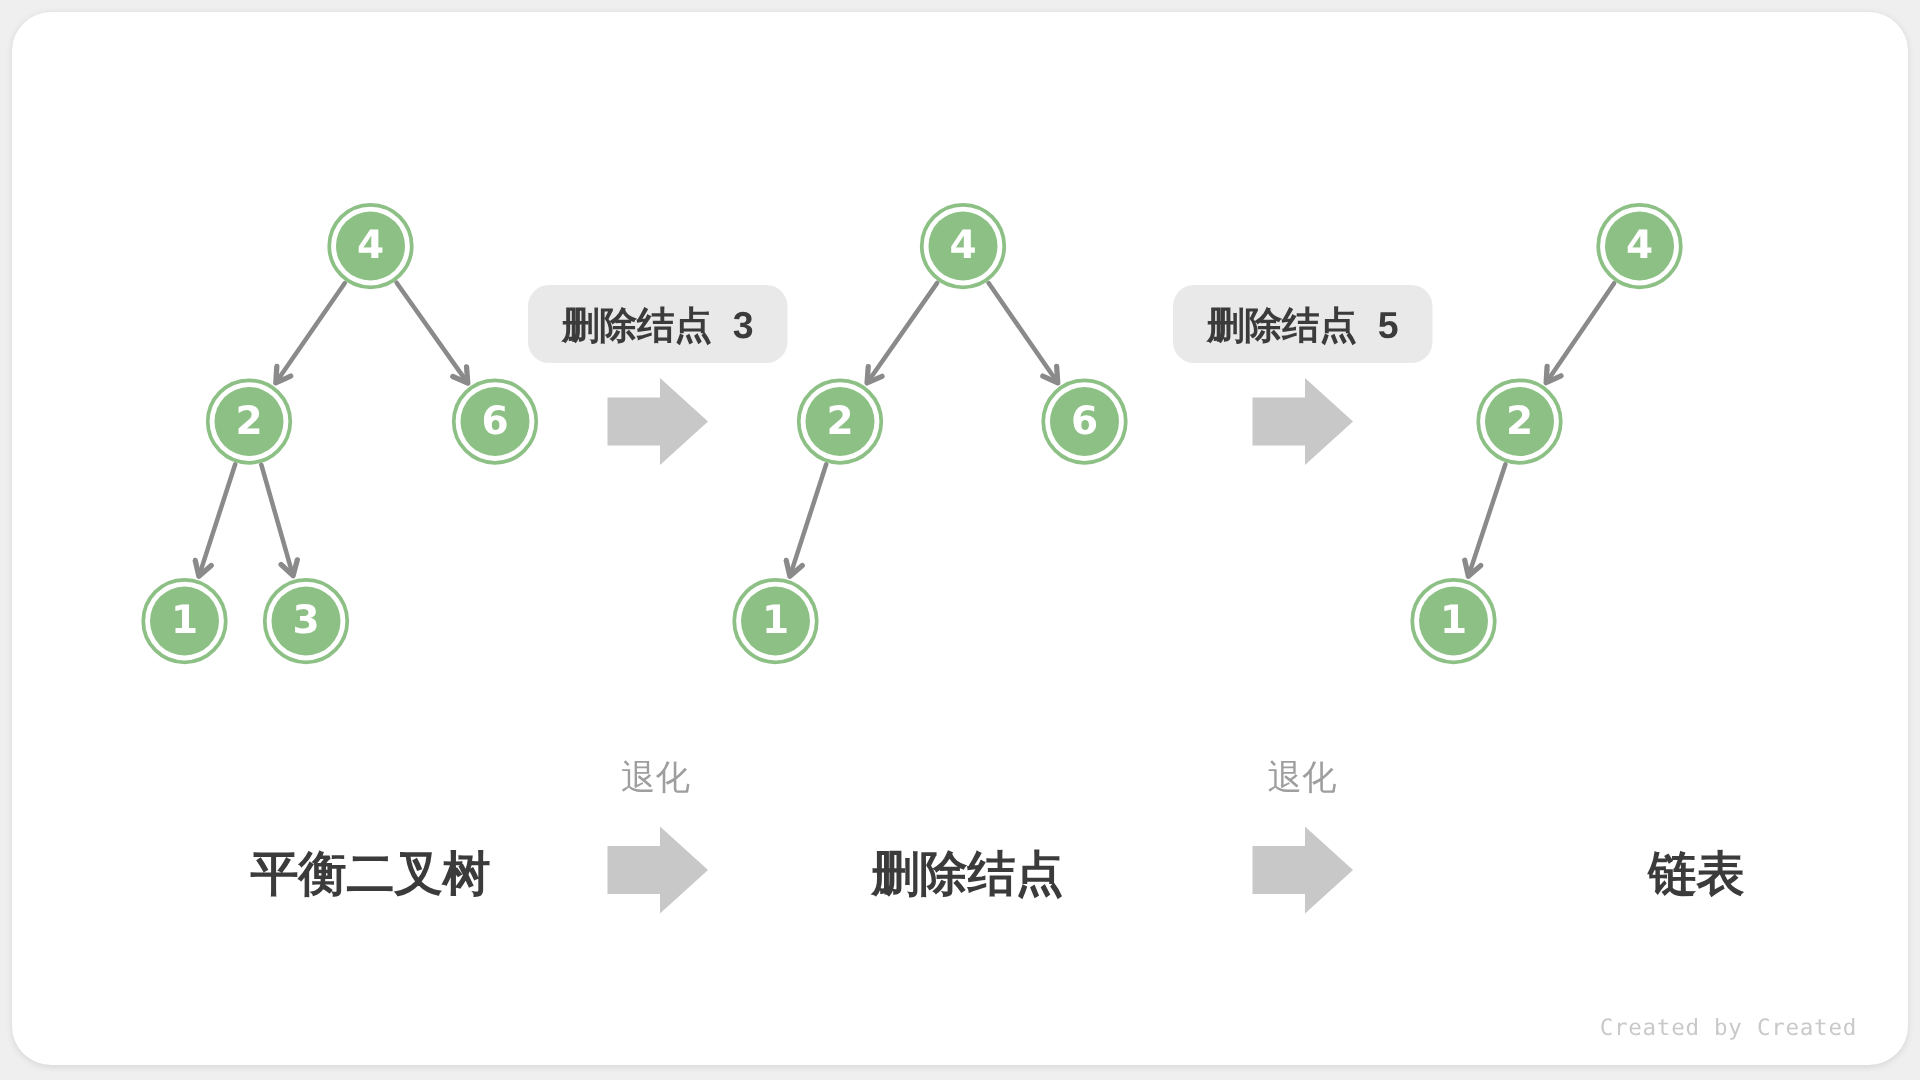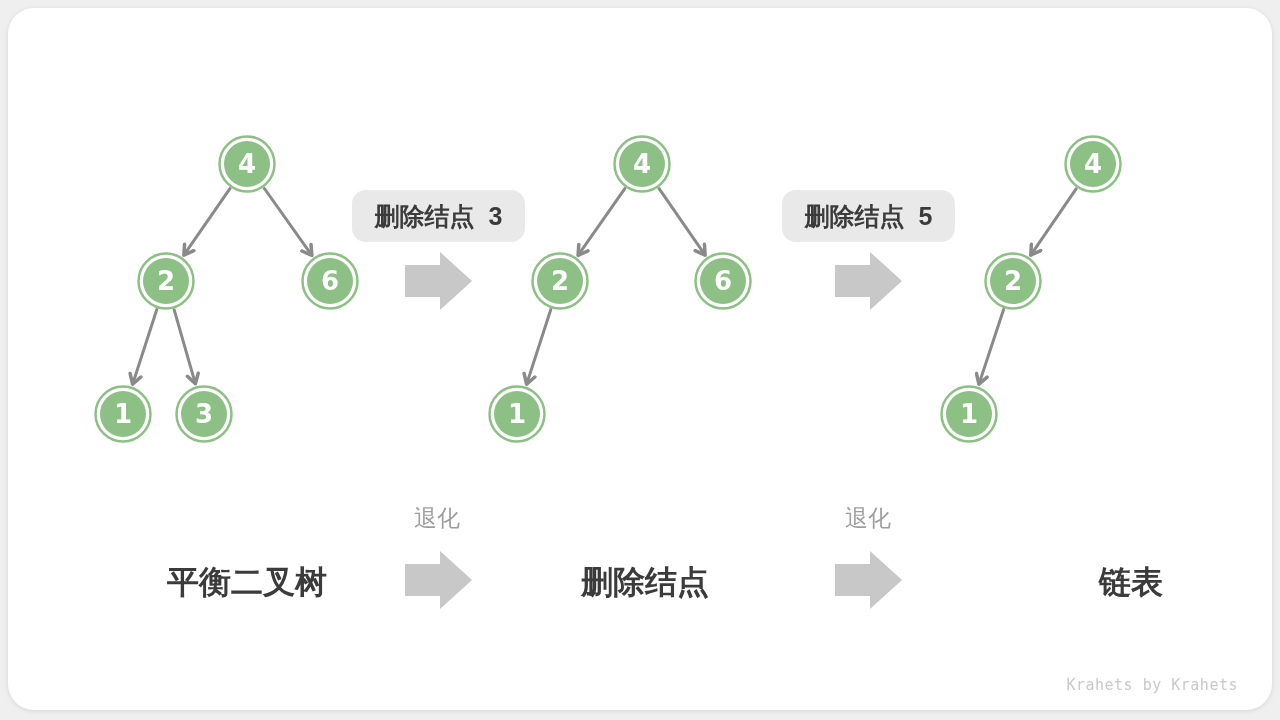--- a/index.html
+++ b/index.html
@@ -169,13 +169,13 @@
 <div class="badge badge-1">删除结点  3</div>
 <div class="badge badge-2">删除结点  5</div>
 
 <div class="degrade degrade-1">退化</div>
 <div class="degrade degrade-2">退化</div>
 
 <div class="stage stage-1">平衡二叉树</div>
 <div class="stage stage-2">删除结点</div>
 <div class="stage stage-3">链表</div>
 
-<div class="watermark">Krahets by Krahets</div>
+<div class="watermark">Created by Created</div>
 
 </body></html>

